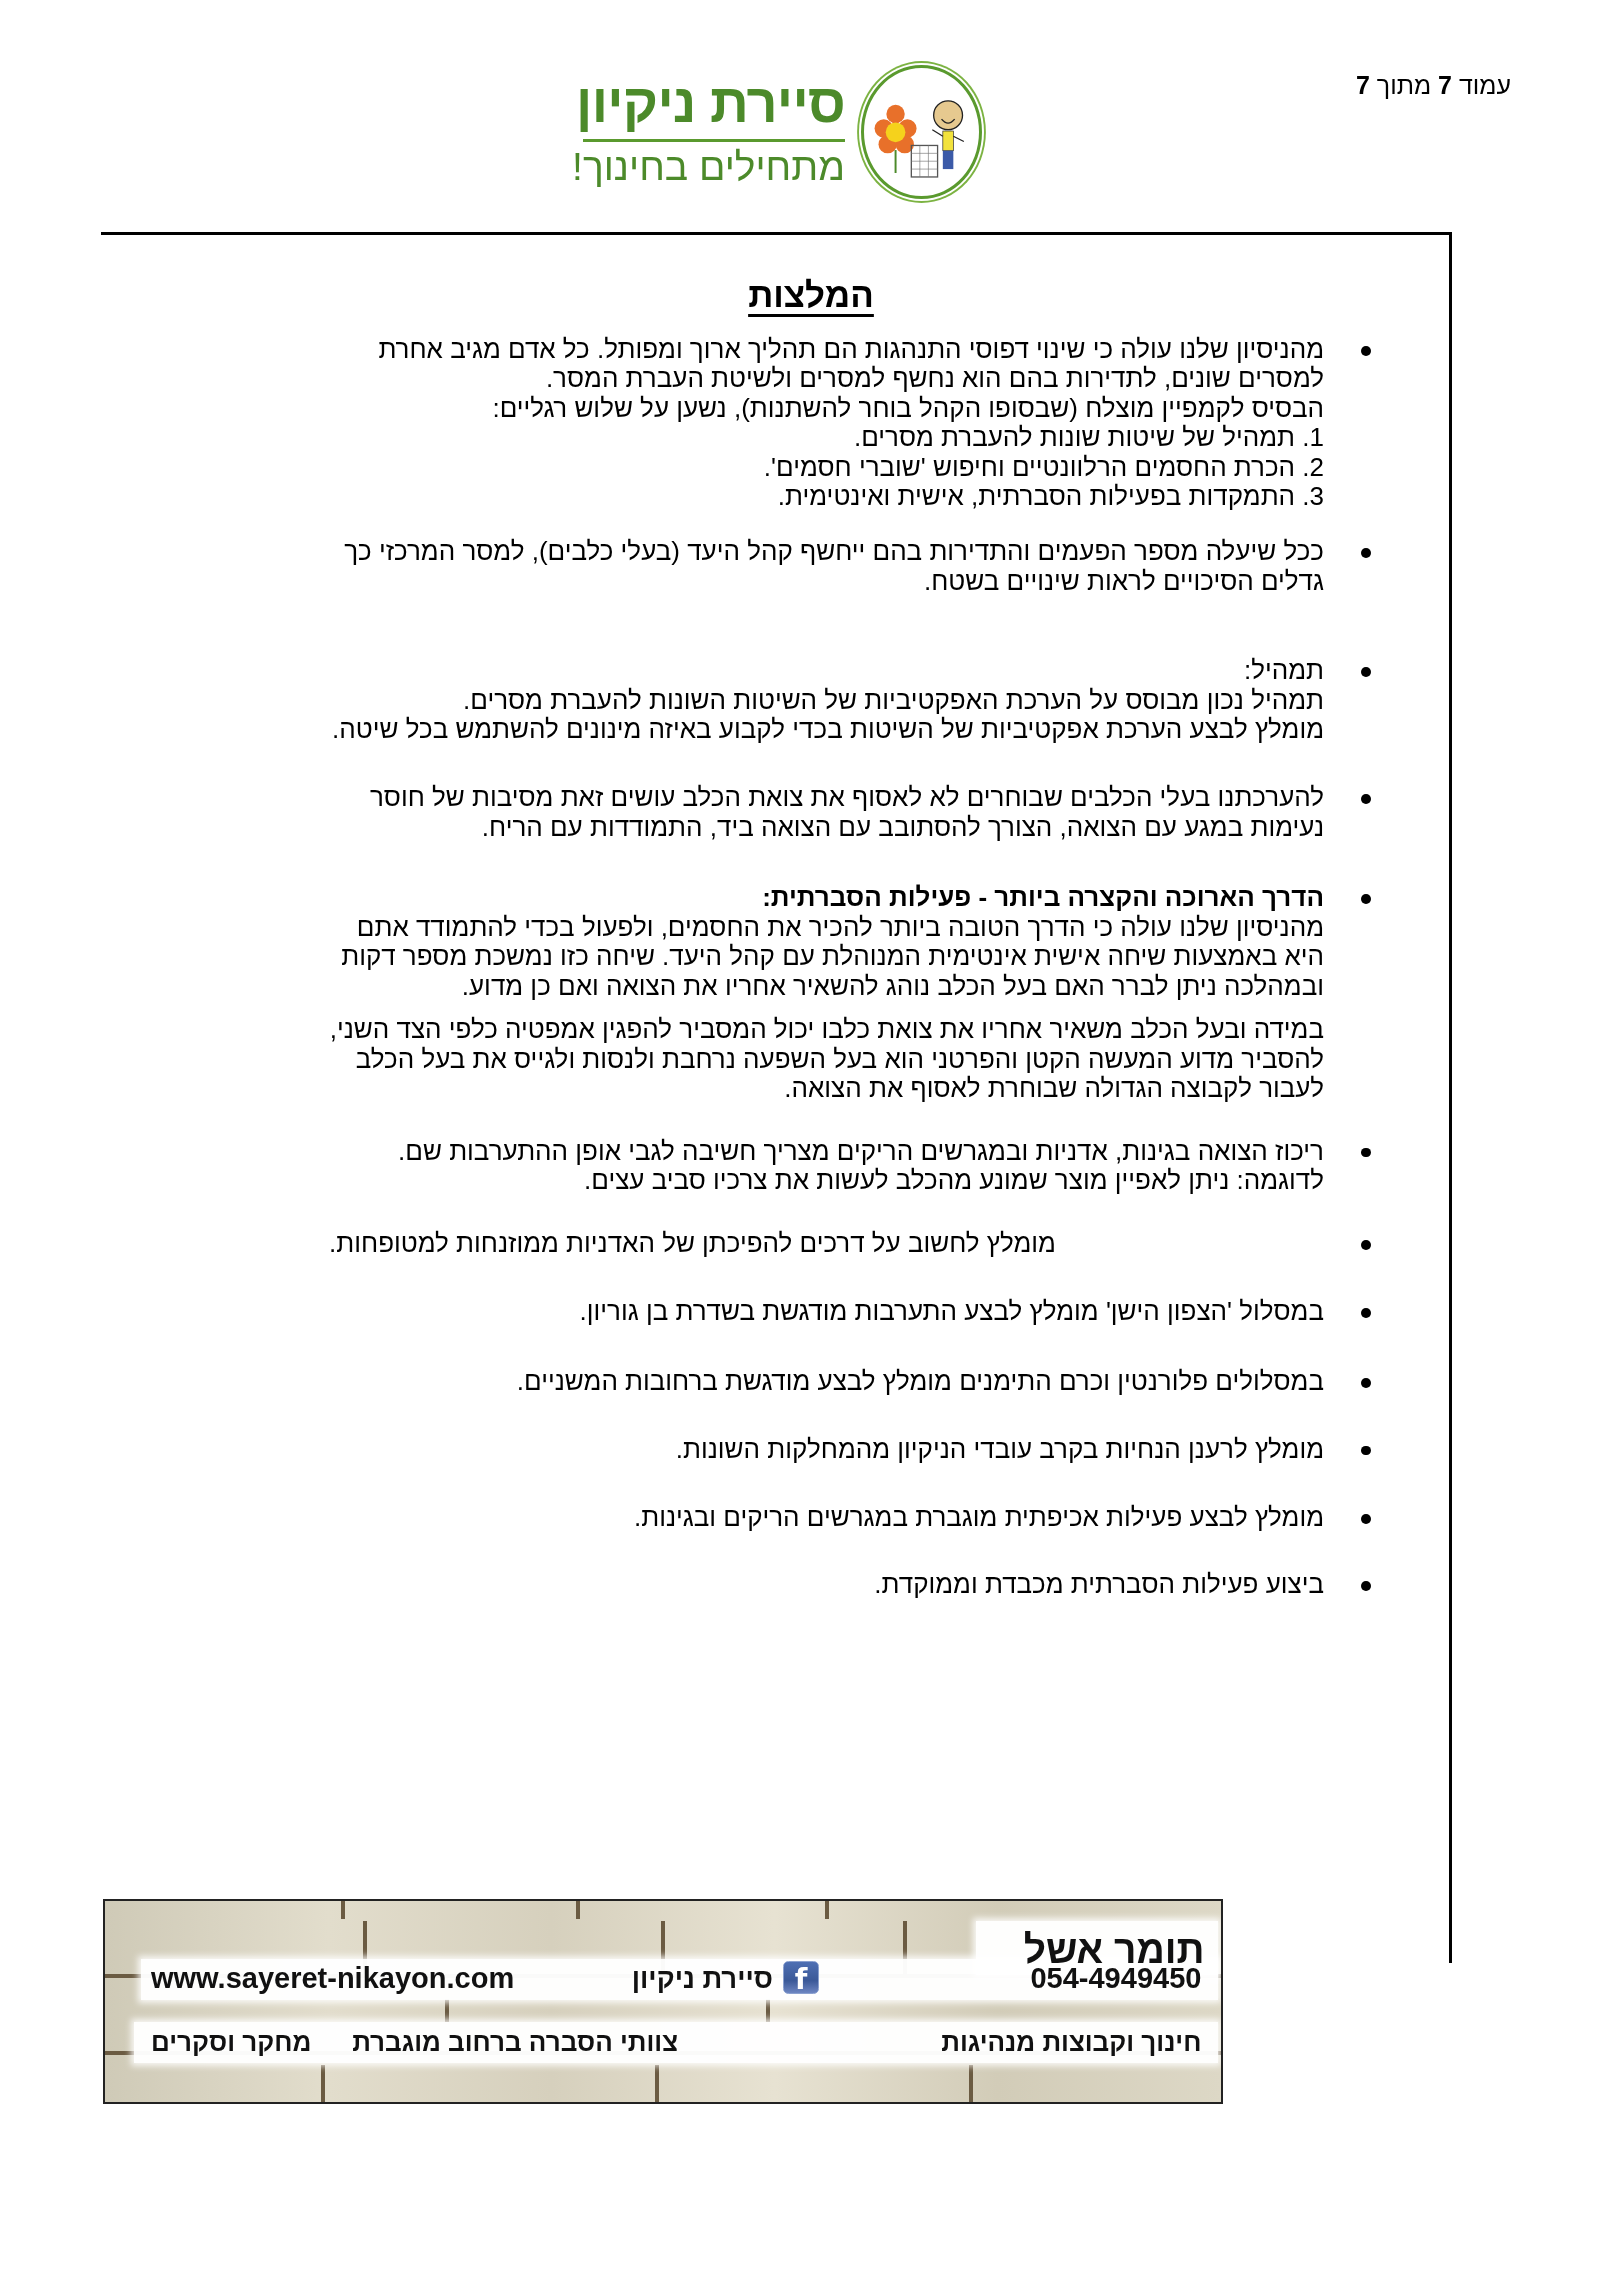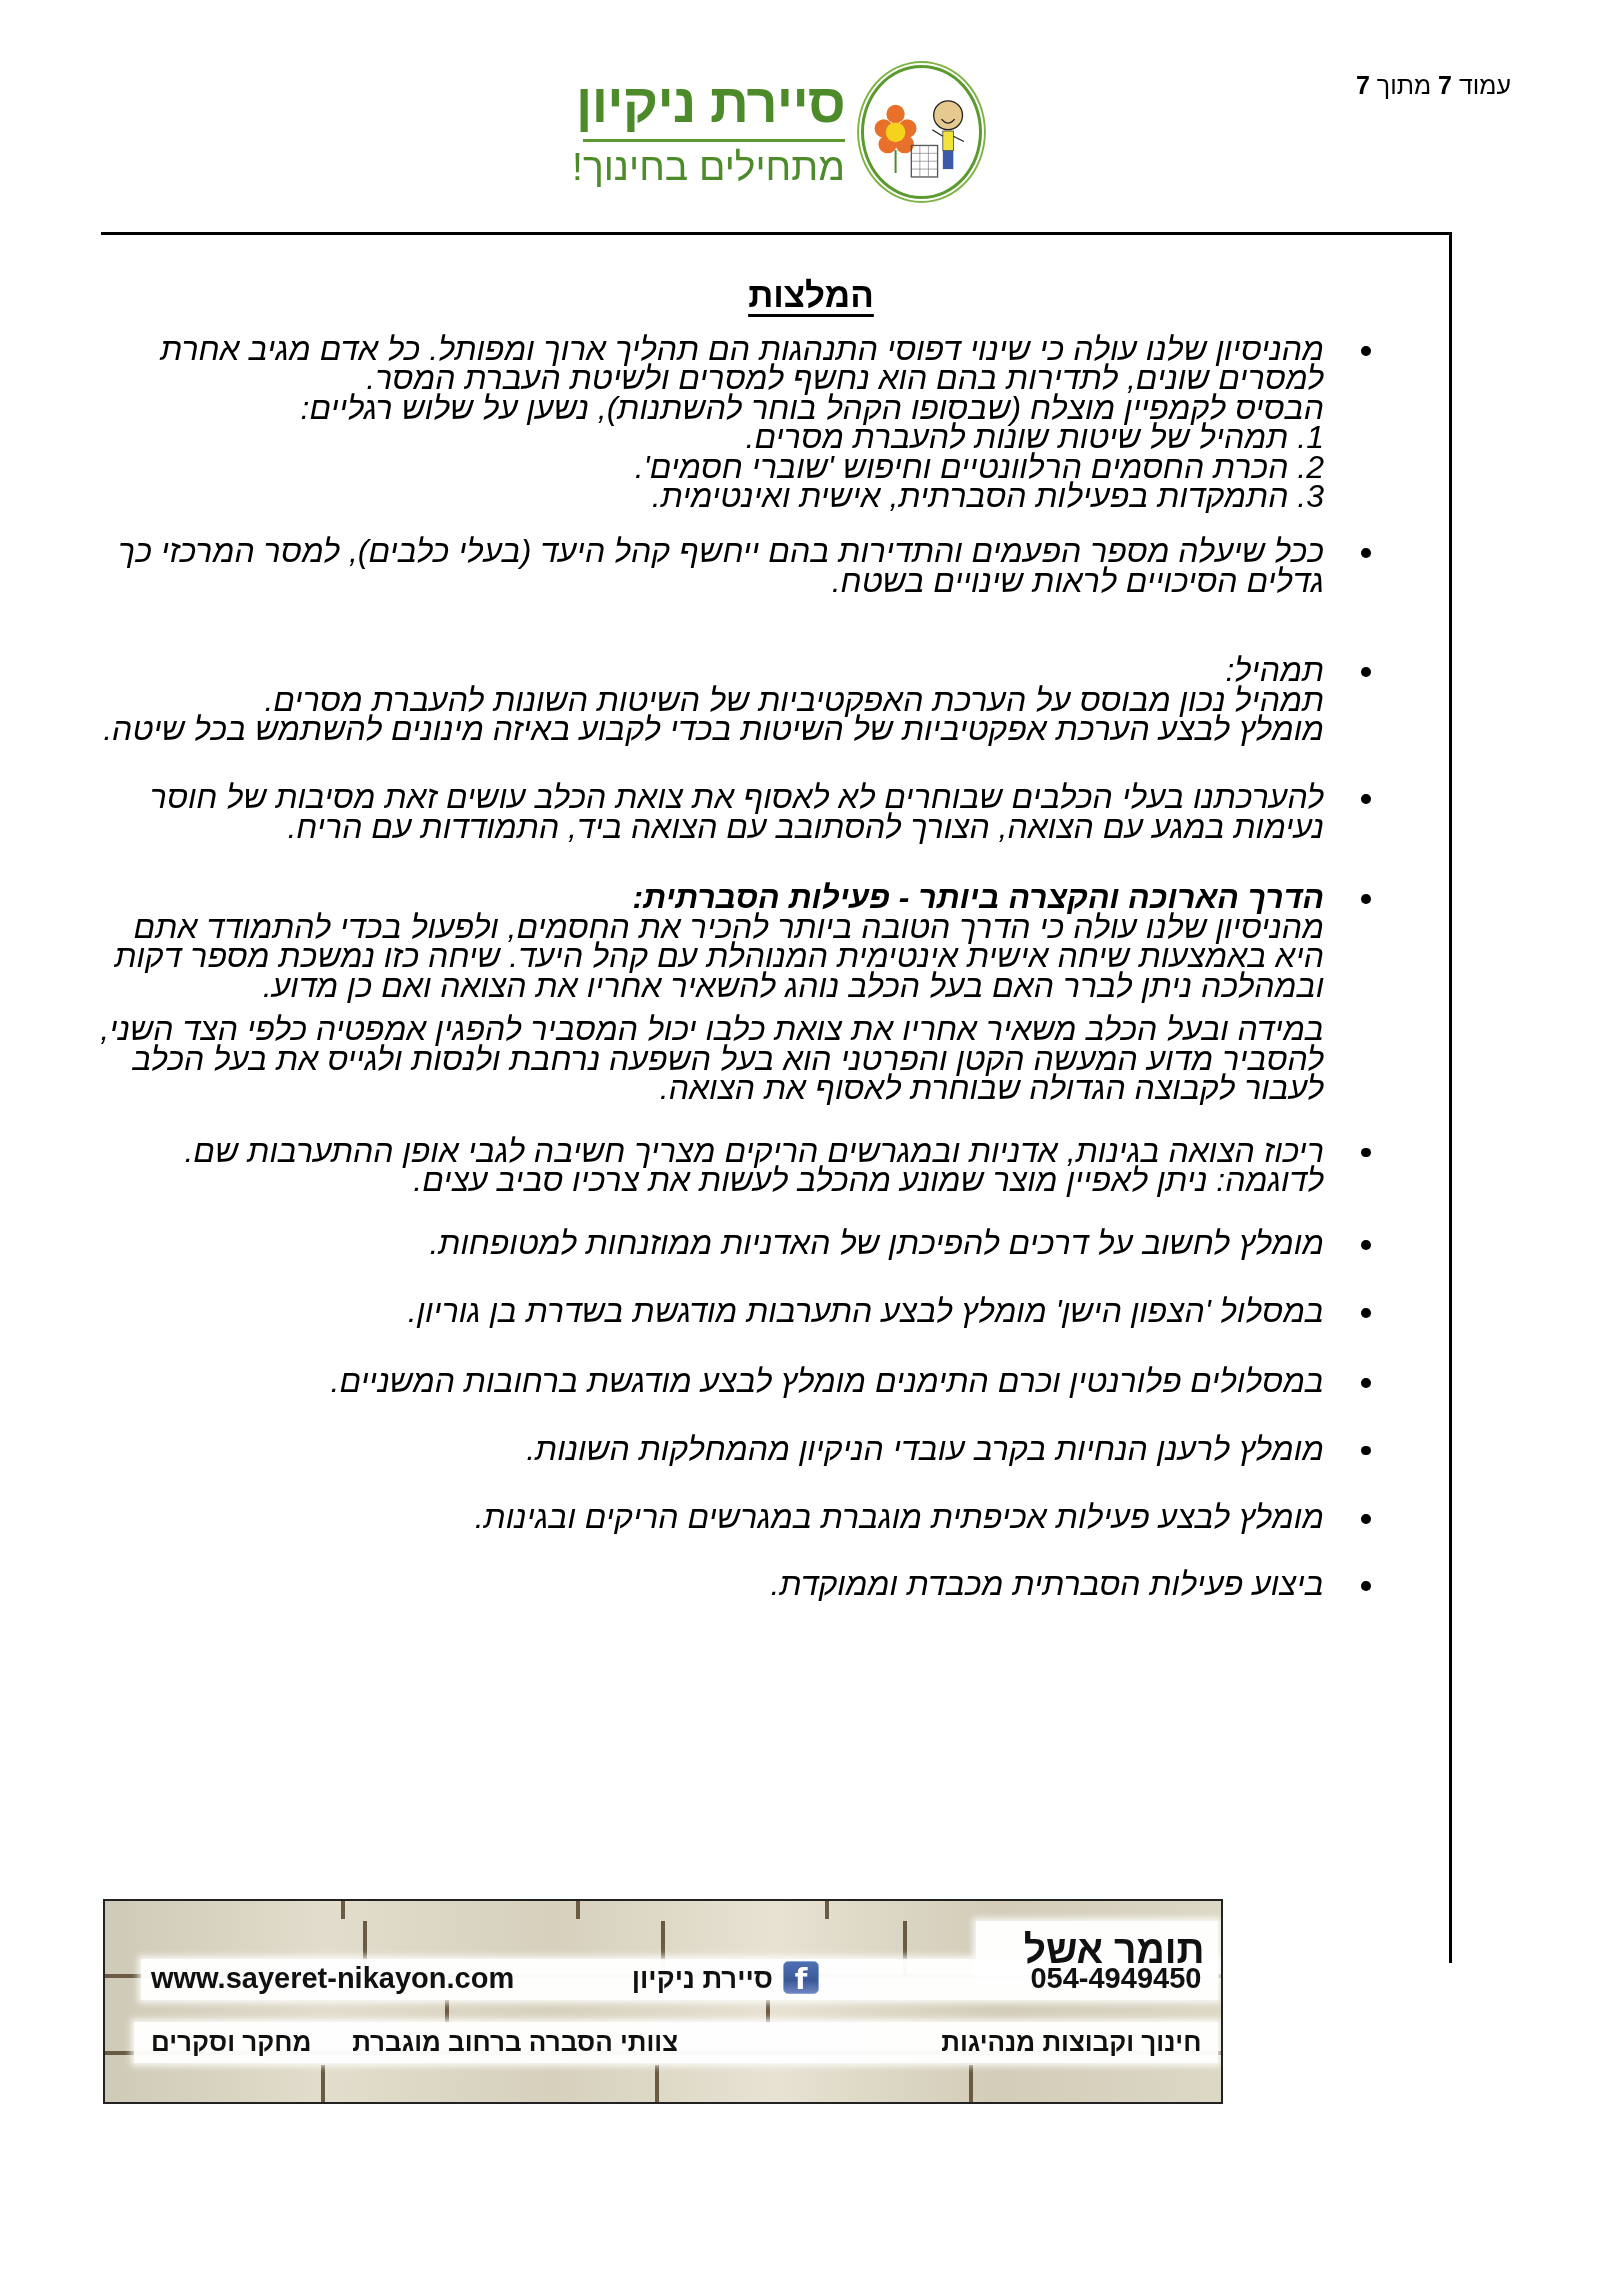--- a/index.html
+++ b/index.html
@@ -34,21 +34,21 @@
   .frame-top { position: absolute; left: 101px; top: 232px; width: 1351px; height: 3.3px; background: #000; }
   .frame-right { position: absolute; left: 1449px; top: 232px; width: 2.6px; height: 1731px; background: #000; }
 
   .title {
     position: absolute; top: 275px; left: 0; width: 1622px; text-align: center;
     font-size: 35px; font-weight: bold; text-decoration: underline; text-underline-offset: 6.5px;
   }
 
   .content {
     position: absolute; top: 335px; right: 298px; width: 1263px;
-    direction: rtl; font-size: 32px; line-height: 29.4px; font-style: italic;
+    direction: rtl; font-size: 26px; line-height: 29.4px;
   }
   .content ul { list-style: none; margin: 0; padding: 0; }
   .item { position: relative; padding-right: 0; margin: 0; }
   .item .bullet {
     position: absolute; right: -47px; top: 0; width: 10.5px; height: 29.4px;
   }
   .item .bullet::before {
     content: ""; position: absolute; right: 0; top: 11px; width: 9.8px; height: 9.8px;
     background: #000; border-radius: 50%;
   }
@@ -57,21 +57,21 @@
   .numbered .line { padding-right: 0; }
   .bold { font-weight: bold; }
 
   .m-item-1 { margin-bottom: 26px; }
   .m-item-2 { margin-bottom: 60px; }
   .m-item-3 { margin-bottom: 39px; }
   .m-item-4 { margin-bottom: 41px; }
   .m-item-5 { margin-bottom: 33px; }
   .para-gap { height: 14.4px; }
   .m-item-6 { margin-bottom: 34px; }
-  .m-item-7 { margin-bottom: 38px; }
+  .m-item-7 { margin-bottom: 38px; text-align: center; }
   .m-item-8 { margin-bottom: 41px; }
   .m-item-9 { margin-bottom: 38px; }
   .m-item-10 { margin-bottom: 39px; }
   .m-item-11 { margin-bottom: 38px; }
 
   
   .banner {
     position: absolute; left: 103px; top: 1899px; width: 1120px; height: 205px;
     border: 2px solid #222; box-sizing: border-box; overflow: hidden;
     background:

